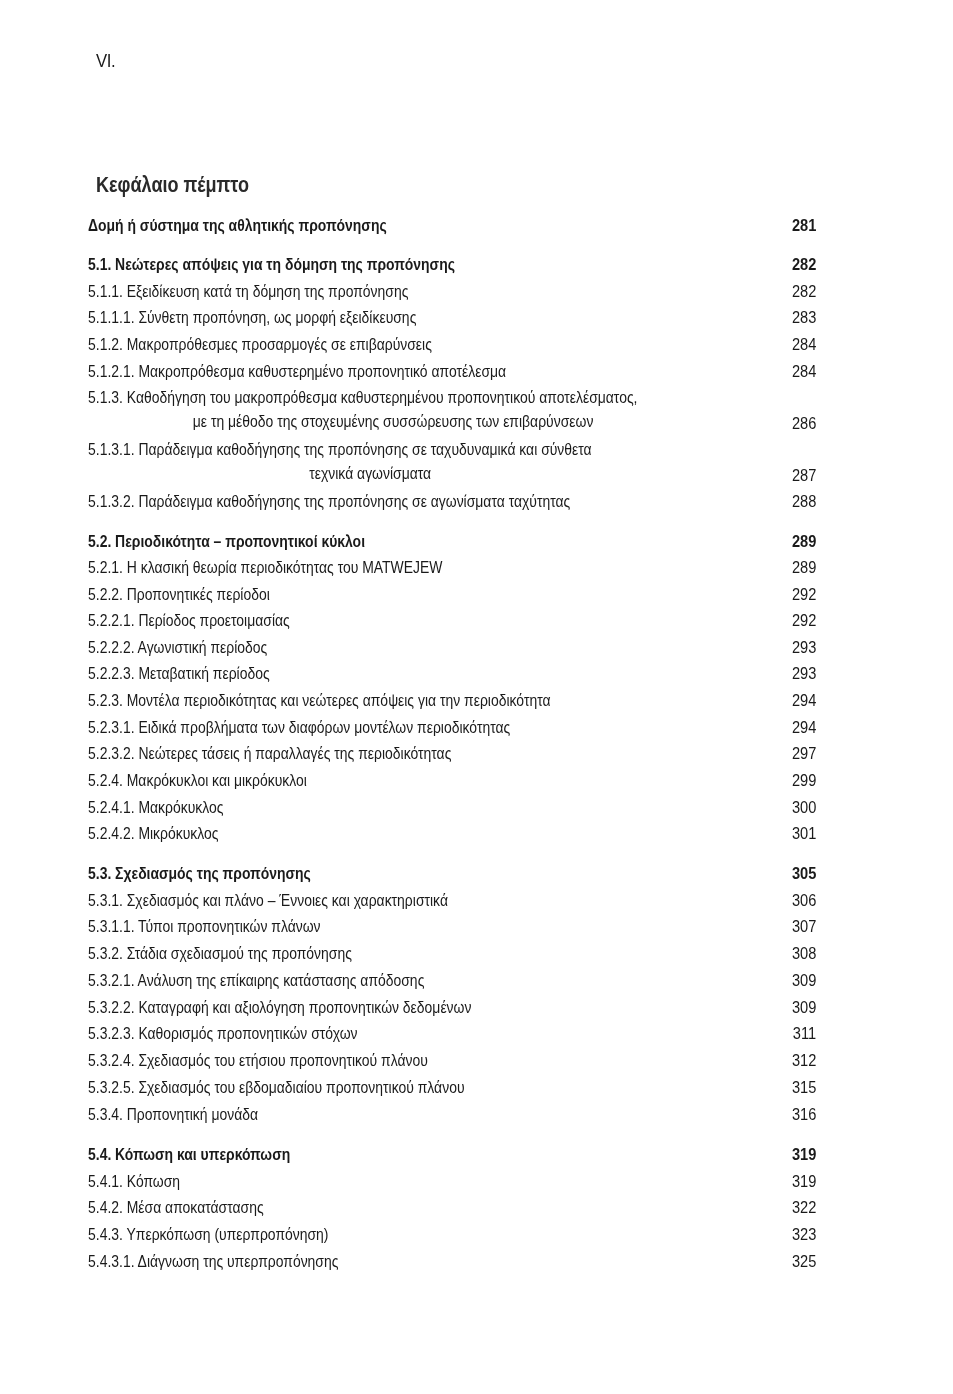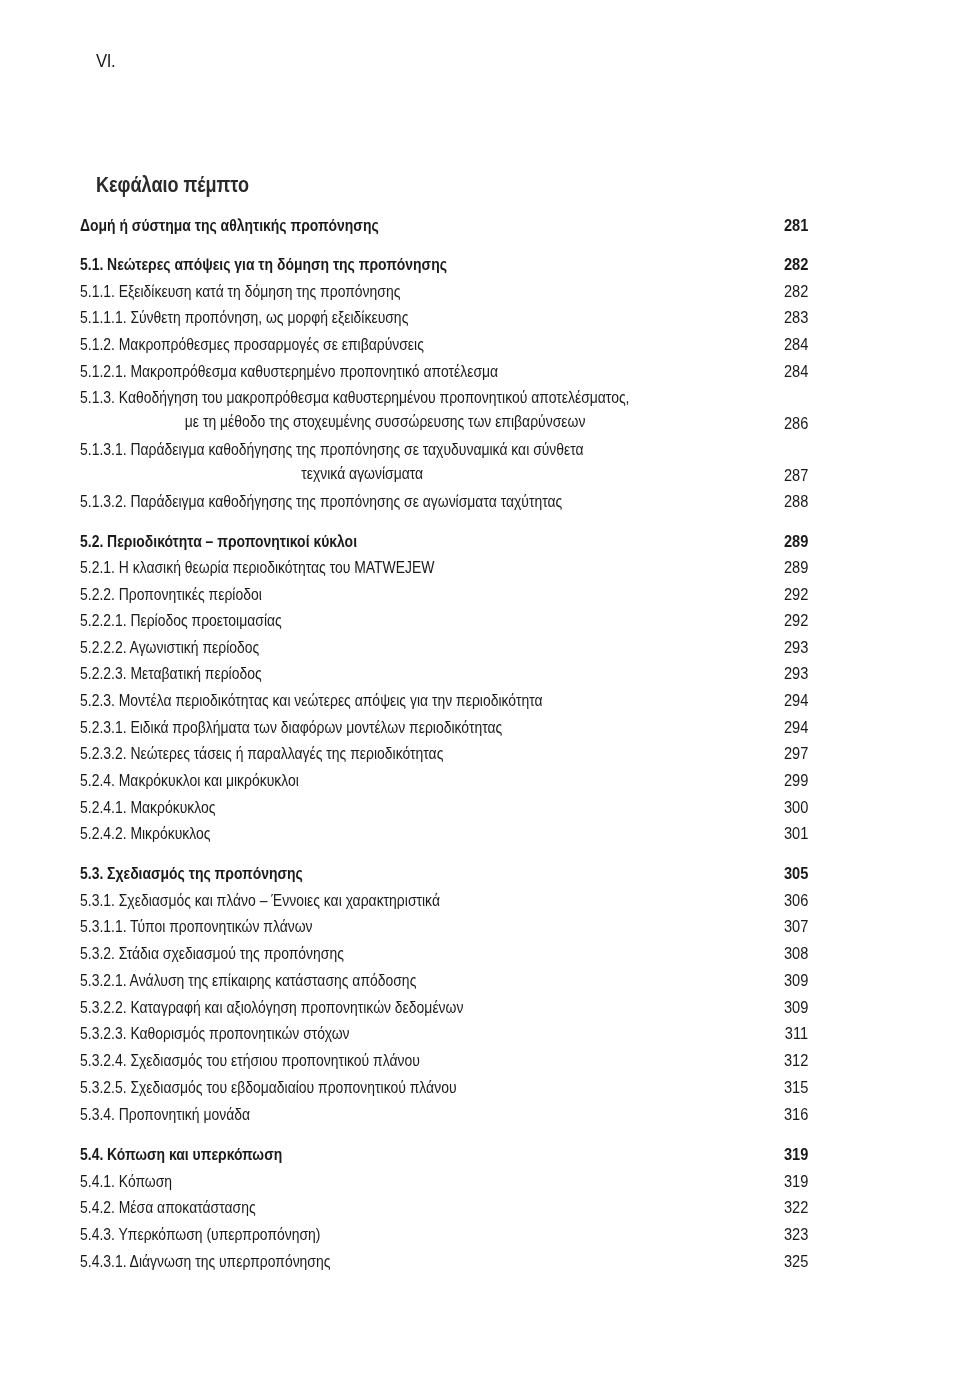--- a/index.html
+++ b/index.html
@@ -36,21 +36,21 @@
       white-space: nowrap;
     }
     .toc {
       position: absolute;
       left: 0;
       top: 0;
       width: 953px;
     }
     .toc-row {
       position: absolute;
-      left: 80px;
+      left: 88px;
       width: 728px;
       height: 24px;
       text-align: center;
     }
     .toc-label {
       position: absolute;
       left: 0;
       top: 0;
       font-size: 17px;
       line-height: 24px;

